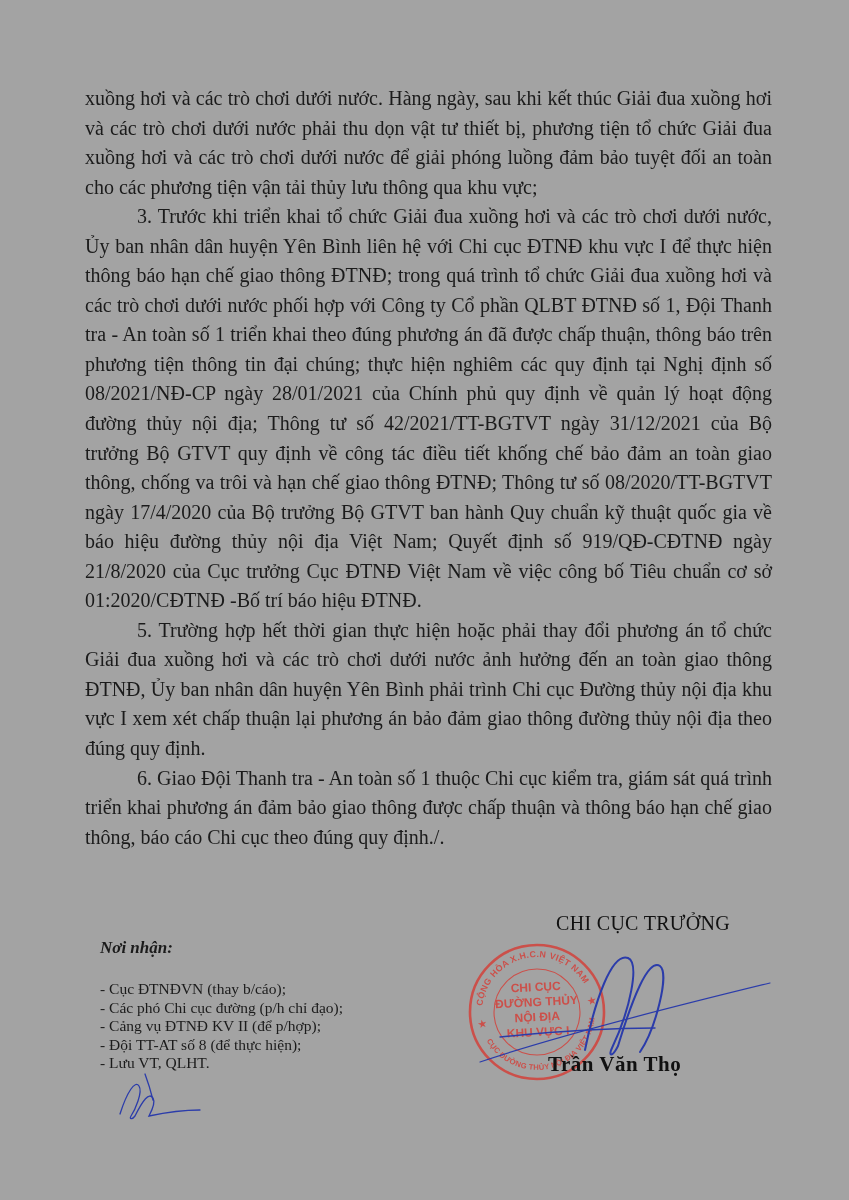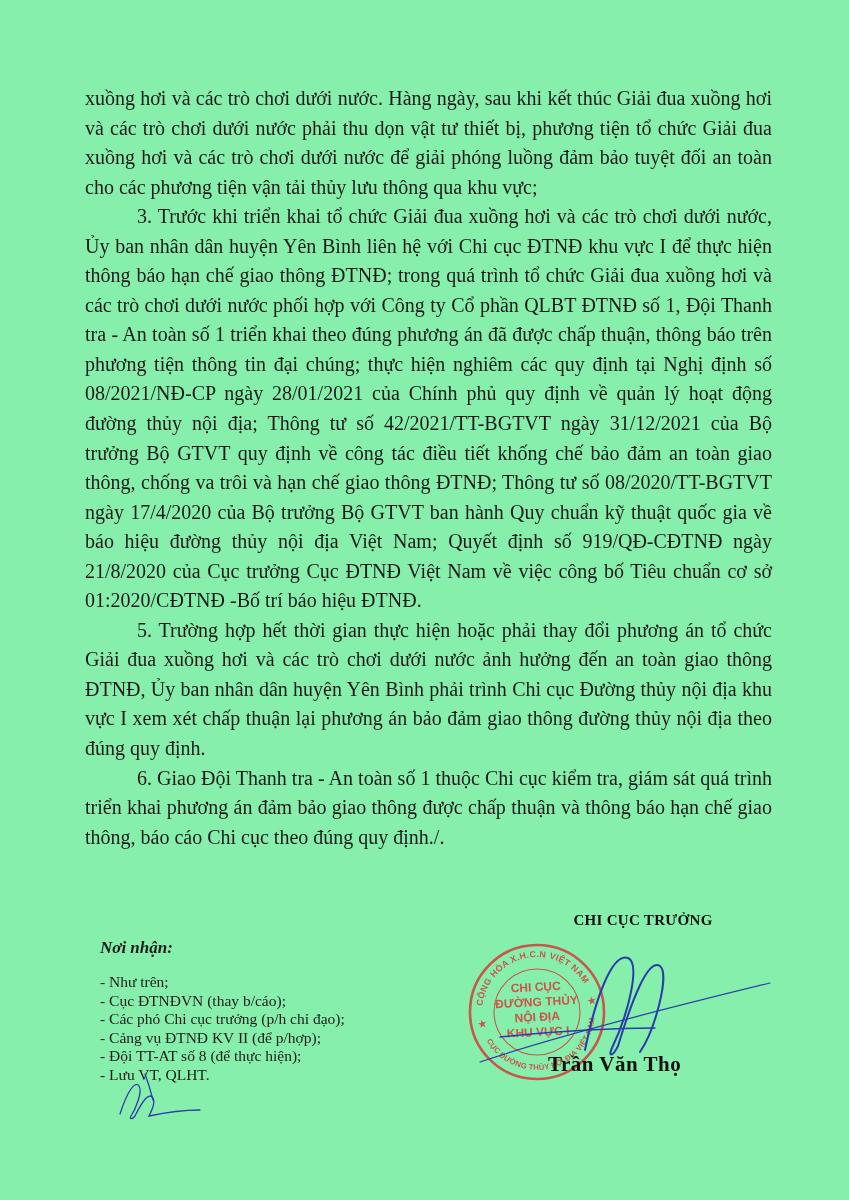--- a/index.html
+++ b/index.html
@@ -1,32 +1,32 @@
 <!DOCTYPE html>
 <html><head>
 <meta charset="utf-8">
 <style>
   html,body{margin:0;padding:0;background:#e8e8e8;}
   .page{
-    position:relative;width:849px;height:1200px;background:#86efac;
+    position:relative;width:849px;height:1200px;background:#a3a3a3;
     margin:0 auto;overflow:hidden;
     font-family:"Liberation Serif","DejaVu Serif",serif;color:#1b1b1b;
   }
   .body-text{
     position:absolute;left:85px;top:84px;width:687px;
     font-size:20px;line-height:29.55px;text-align:justify;
   }
   .body-text p{margin:0;}
   .body-text p.indent{text-indent:52px;}
   .sig-title{
     position:absolute;left:455px;top:912px;width:320px;text-align:center;
-    font-weight:bold;font-size:15px;letter-spacing:.3px;color:#111;padding-left:28px;
+    font-weight:normal;font-size:20px;letter-spacing:.3px;color:#111;padding-left:28px;
   }
   .recipients{position:absolute;left:100px;top:938px;}
-  .recipients .label{font-weight:bold;font-style:italic;font-size:17px;margin-bottom:15px;}
+  .recipients .label{font-weight:bold;font-style:italic;font-size:17px;margin-bottom:22px;}
   .recipients .item{font-size:15.5px;line-height:18.6px;}
   .stamp-svg{position:absolute;left:452px;top:927px;width:170px;height:170px;opacity:.93;}
   .stamp-svg text{font-family:"Liberation Sans","DejaVu Sans",sans-serif;font-weight:bold;fill:#cf4a44;}
   .sig-svg{position:absolute;left:440px;top:935px;width:340px;height:140px;}
   .paraph-svg{position:absolute;left:105px;top:1072px;width:140px;height:55px;}
   .signer-name{
     position:absolute;left:548px;top:1052px;width:230px;
     font-weight:bold;font-size:21px;letter-spacing:.5px;color:#111;
   }
 </style>
@@ -39,23 +39,22 @@
     <p>xuồng hơi và các trò chơi dưới nước. Hàng ngày, sau khi kết thúc Giải đua xuồng hơi và các trò chơi dưới nước phải thu dọn vật tư thiết bị, phương tiện tổ chức Giải đua xuồng hơi và các trò chơi dưới nước để giải phóng luồng đảm bảo tuyệt đối an toàn cho các phương tiện vận tải thủy lưu thông qua khu vực;</p>
     <p class="indent">3. Trước khi triển khai tổ chức Giải đua xuồng hơi và các trò chơi dưới nước, Ủy ban nhân dân huyện Yên Bình liên hệ với Chi cục ĐTNĐ khu vực I để thực hiện thông báo hạn chế giao thông ĐTNĐ; trong quá trình tổ chức Giải đua xuồng hơi và các trò chơi dưới nước phối hợp với Công ty Cổ phần QLBT ĐTNĐ số 1, Đội Thanh tra - An toàn số 1 triển khai theo đúng phương án đã được chấp thuận, thông báo trên phương tiện thông tin đại chúng; thực hiện nghiêm các quy định tại Nghị định số 08/2021/NĐ-CP ngày 28/01/2021 của Chính phủ quy định về quản lý hoạt động đường thủy nội địa; Thông tư số 42/2021/TT-BGTVT ngày 31/12/2021 của Bộ trưởng Bộ GTVT quy định về công tác điều tiết khống chế bảo đảm an toàn giao thông, chống va trôi và hạn chế giao thông ĐTNĐ; Thông tư số 08/2020/TT-BGTVT ngày 17/4/2020 của Bộ trưởng Bộ GTVT ban hành Quy chuẩn kỹ thuật quốc gia về báo hiệu đường thủy nội địa Việt Nam; Quyết định số 919/QĐ-CĐTNĐ ngày 21/8/2020 của Cục trưởng Cục ĐTNĐ Việt Nam về việc công bố Tiêu chuẩn cơ sở 01:2020/CĐTNĐ -Bố trí báo hiệu ĐTNĐ.</p>
     <p class="indent">5. Trường hợp hết thời gian thực hiện hoặc phải thay đổi phương án tổ chức Giải đua xuồng hơi và các trò chơi dưới nước ảnh hưởng đến an toàn giao thông ĐTNĐ, Ủy ban nhân dân huyện Yên Bình phải trình Chi cục Đường thủy nội địa khu vực I xem xét chấp thuận lại phương án bảo đảm giao thông đường thủy nội địa theo đúng quy định.</p>
     <p class="indent">6. Giao Đội Thanh tra - An toàn số 1 thuộc Chi cục kiểm tra, giám sát quá trình triển khai phương án đảm bảo giao thông được chấp thuận và thông báo hạn chế giao thông, báo cáo Chi cục theo đúng quy định./.</p>
   </div>
 
   <div class="sig-title">CHI CỤC TRƯỞNG</div>
 
   <div class="recipients">
     <div class="label">Nơi nhận:</div>
-    <div class="item">- Như trên;</div>
     <div class="item">- Cục ĐTNĐVN (thay b/cáo);</div>
-    <div class="item">- Các phó Chi cục trưởng (p/h chỉ đạo);</div>
+    <div class="item">- Các phó Chi cục đường (p/h chỉ đạo);</div>
     <div class="item">- Cảng vụ ĐTNĐ KV II (để p/hợp);</div>
     <div class="item">- Đội TT-AT số 8 (để thực hiện);</div>
     <div class="item">- Lưu VT, QLHT.</div>
   </div>
 
   <svg class="stamp-svg" viewBox="0 0 170 170">
     <circle cx="85" cy="85" r="67" fill="none" stroke="#cf4a44" stroke-width="2.6"></circle>
     <circle cx="85" cy="85" r="43" fill="none" stroke="#cf4a44" stroke-width="1.1"></circle>
     <defs>
       <path id="arcTop" d="M 31.2 73.6 A 55 55 0 0 1 138.8 73.6"></path>

